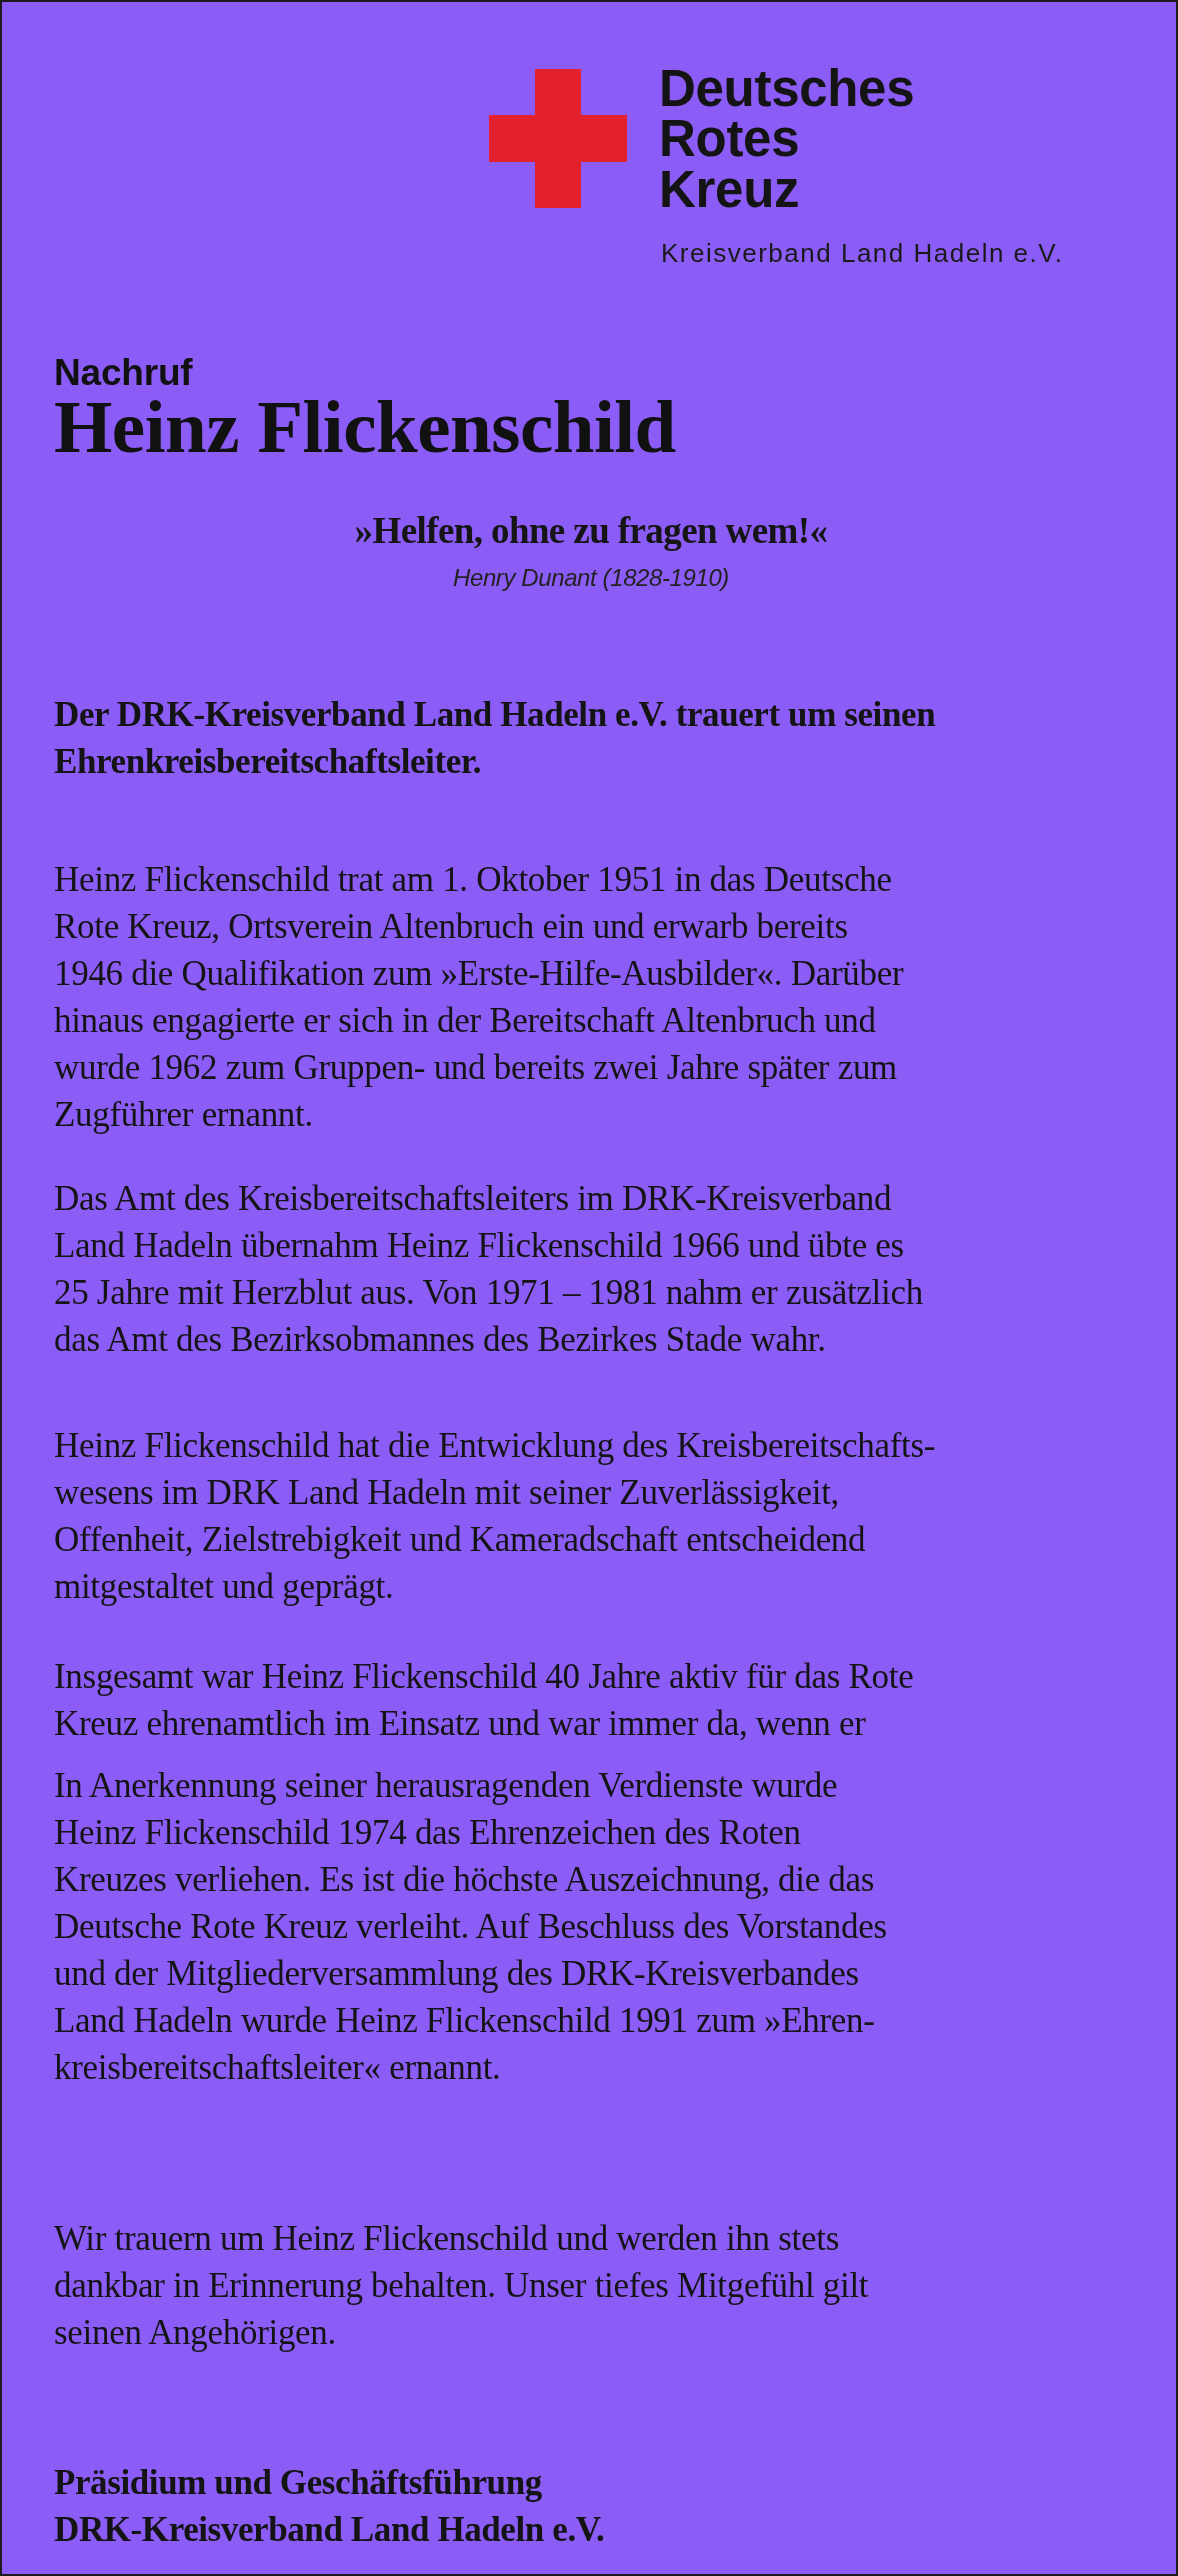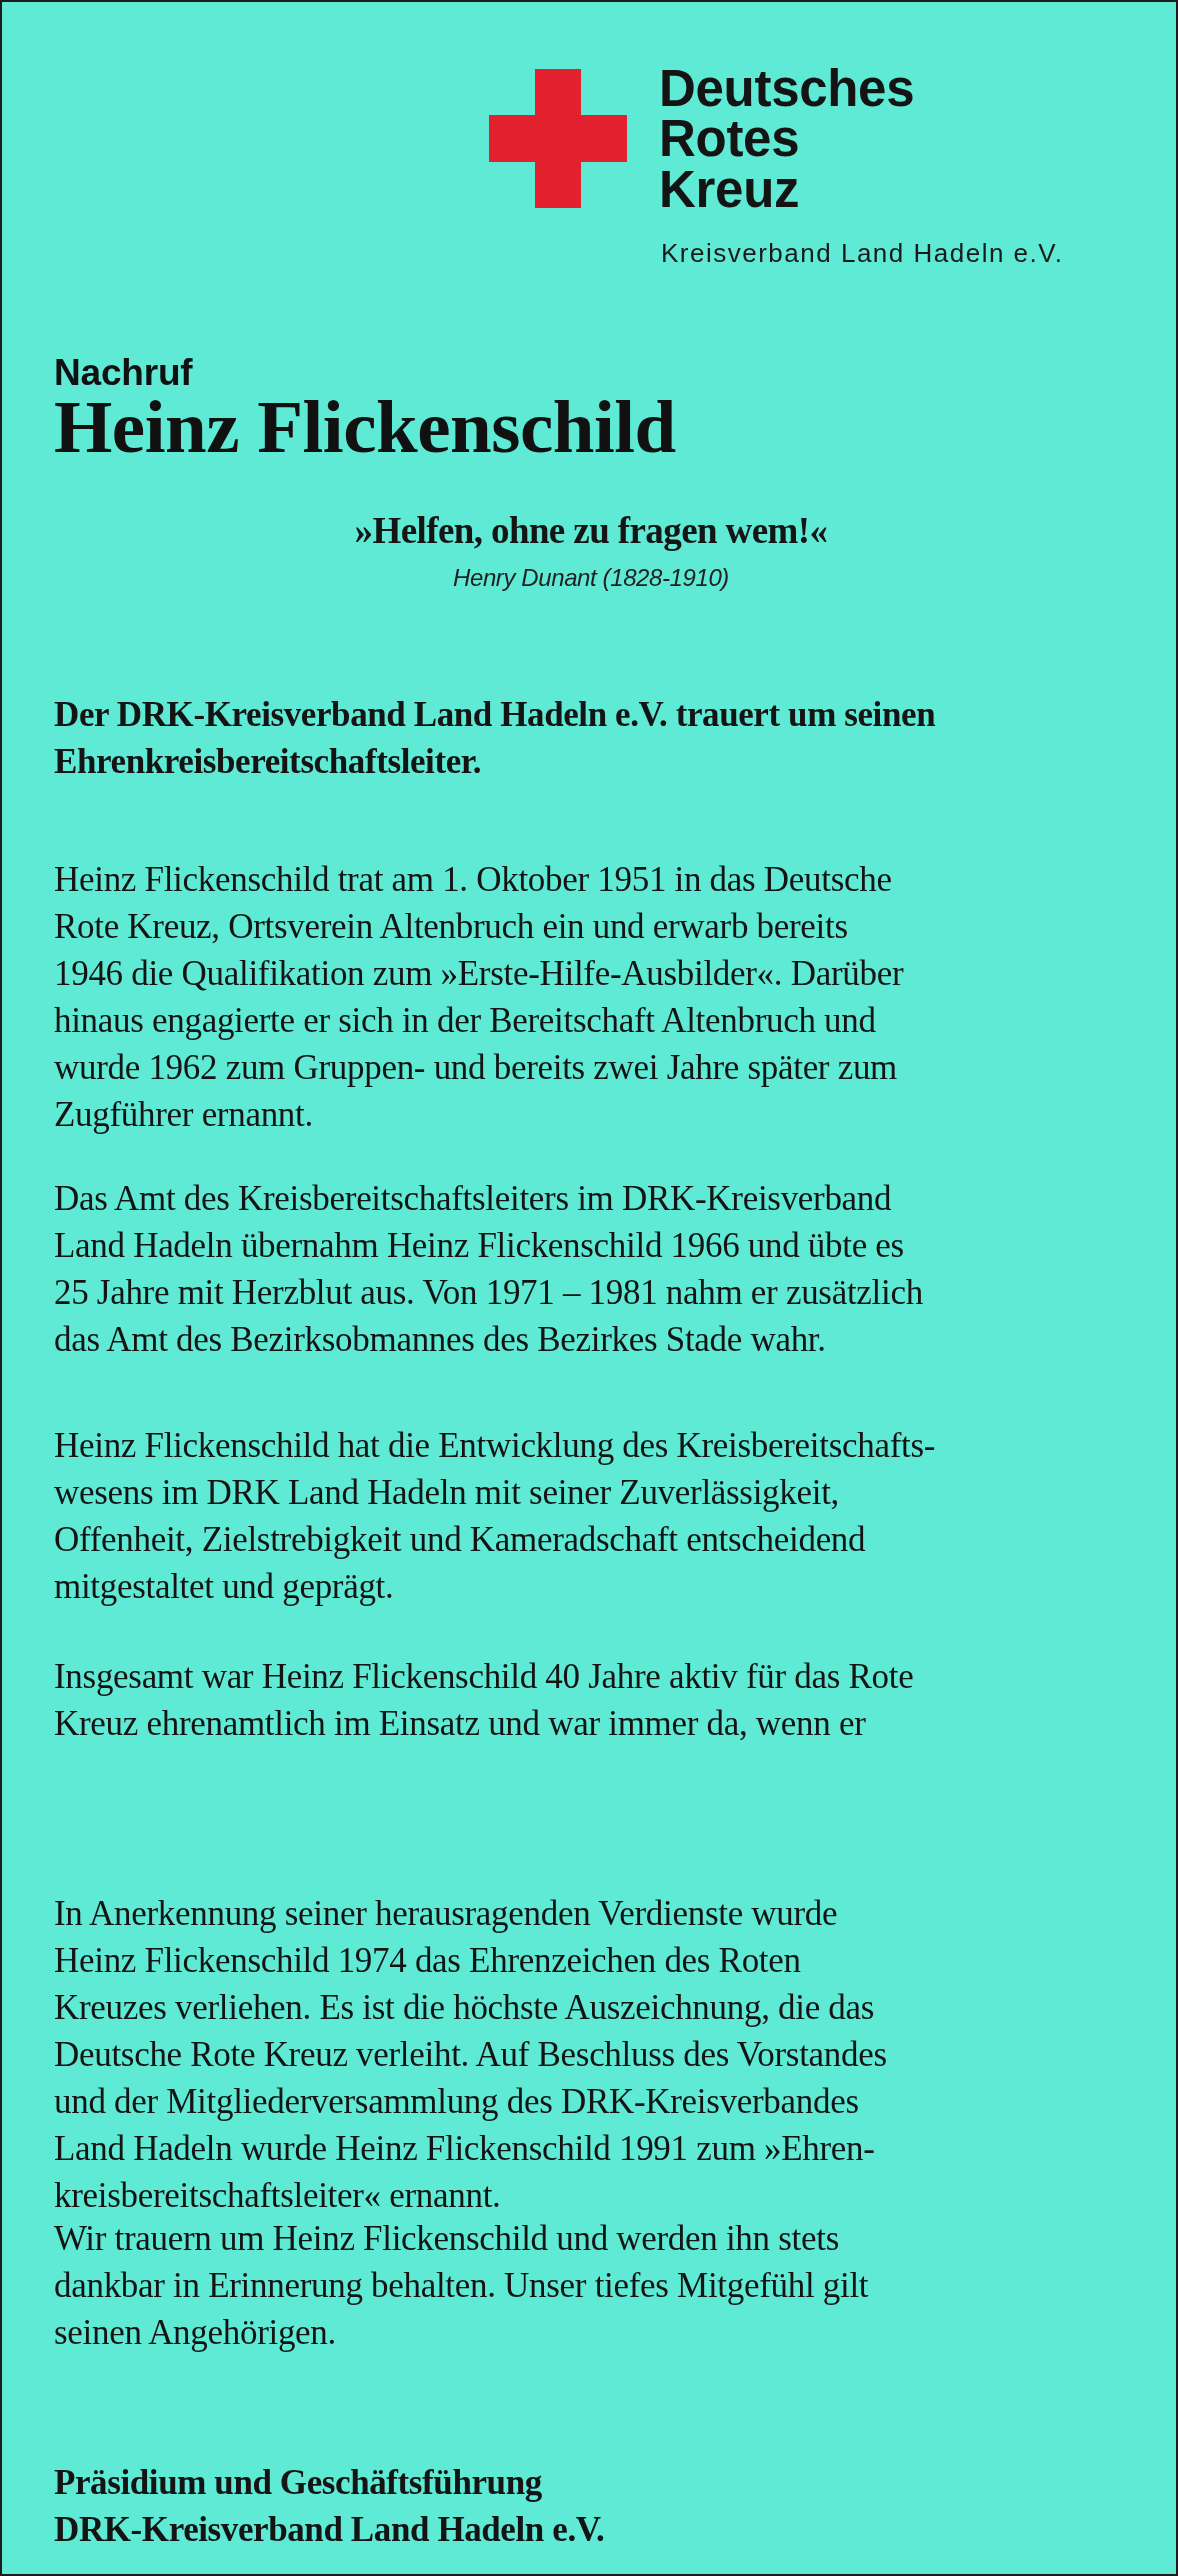--- a/index.html
+++ b/index.html
@@ -2,21 +2,21 @@
 <html style="font-size:14.7px"><head>
 <meta charset="utf-8">
 <style>
   html, body { margin: 0; padding: 0; background: #ffffff; }
   body { width: 1178px; height: 2576px; position: relative; overflow: hidden; }
   .frame {
     position: absolute; left: 0; top: 0;
     width: 1178px; height: 2576px;
     box-sizing: border-box;
     border: 2.8px solid #1c1c1c;
-    background: #5eead4;
+    background: #8b5cf6;
   }
   .abs { position: absolute; white-space: nowrap; color: #111111; }
   .sans { font-family: "Liberation Sans", sans-serif; }
   .serif { font-family: "Liberation Serif", serif; text-align: right; }
 
   
   .cross-h { position: absolute; left: 487px; top: 113px; width: 138px; height: 47px; }
   .cross-v { position: absolute; left: 533px; top: 67px; width: 46px; height: 139px; }
   .logo-word {
     position: absolute; left: 657px;
@@ -90,21 +90,21 @@
     <span class="ln">wesens im DRK Land Hadeln mit seiner Zuverlässigkeit,</span>
     <span class="ln">Offenheit, Zielstrebigkeit und Kameradschaft entscheidend</span>
     <span class="ln">mitgestaltet und geprägt.</span>
   </div>
 
   <div class="para" style="top:1651px;">
     <span class="ln">Insgesamt war Heinz Flickenschild 40 Jahre aktiv für das Rote</span>
     <span class="ln">Kreuz ehrenamtlich im Einsatz und war immer da, wenn er</span>
   </div>
 
-  <div class="para" style="top:1888px;">
+  <div class="para" style="top:1760px;">
     <span class="ln">In Anerkennung seiner herausragenden Verdienste wurde</span>
     <span class="ln">Heinz Flickenschild 1974 das Ehrenzeichen des Roten</span>
     <span class="ln">Kreuzes verliehen. Es ist die höchste Auszeichnung, die das</span>
     <span class="ln">Deutsche Rote Kreuz verleiht. Auf Beschluss des Vorstandes</span>
     <span class="ln">und der Mitgliederversammlung des DRK-Kreisverbandes</span>
     <span class="ln">Land Hadeln wurde Heinz Flickenschild 1991 zum »Ehren-</span>
     <span class="ln">kreisbereitschaftsleiter« ernannt.</span>
   </div>
 
   <div class="para" style="top:2213px;">

